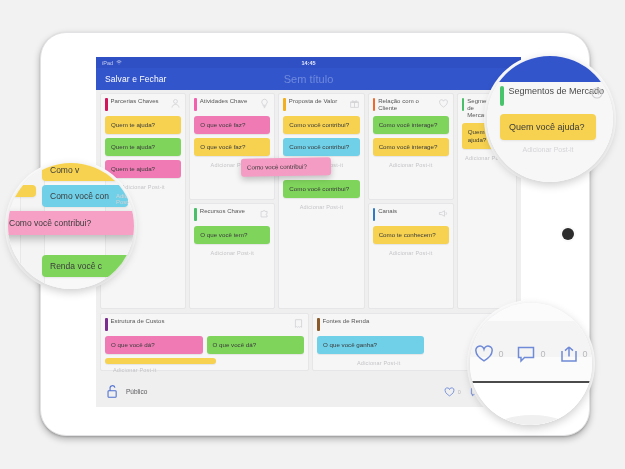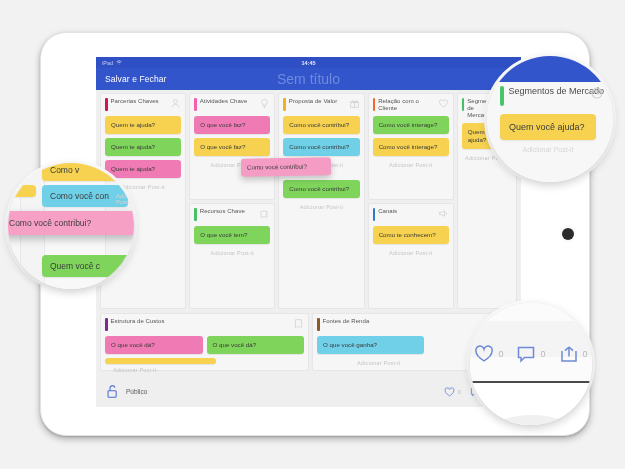--- a/index.html
+++ b/index.html
@@ -50,21 +50,21 @@
   .wifi{display:inline-block;}
 
   
   .navbar{
     height:22px;background:#3355cc;display:flex;align-items:center;
     position:relative;padding:0 9px;
   }
   .nav-save{color:#ffffff;font-size:8.5px;letter-spacing:.1px;}
   .nav-title{
     position:absolute;left:0;right:0;text-align:center;
-    color:#6f8add;font-size:14px;
+    color:#6f8add;font-size:11px;
   }
 
   
   .board{position:absolute;left:0;right:0;top:33px;bottom:0;background:#efeff0;}
 
   .row-top{position:absolute;left:4px;right:4px;top:3px;height:216px;display:flex;gap:3px;}
   .row-bottom{position:absolute;left:4px;right:4px;top:223px;height:58px;display:flex;gap:3px;}
 
   .col{
     background:#f6f6f7;border:1px solid #e6e6e8;border-radius:2px;
@@ -394,21 +394,21 @@
     <div class="m1-colB"></div>
 
     <div class="m1-note" style="background:#f6d250;left:34px;top:-4px;width:62px;">Como v</div>
     <div class="m1-note" style="background:#6fd0e8;left:34px;top:22px;width:70px;">Como você con</div>
     <div class="m1-note" style="background:#f6d250;left:-14px;top:22px;width:26px;"></div>
     <div class="m1-note" style="background:#f07ab4;left:-14px;top:-6px;width:26px;"></div>
     <div class="m1-ghost" style="left:108px;top:30px;">Adicionar Post-it</div>
 
     <div class="m1-drag" style="background:#f7a0c6;left:-8px;top:48px;width:118px;">Como você contribui?</div>
 
-    <div class="m1-note" style="background:#7fd45c;left:34px;top:92px;width:74px;">Quem você c</div>
+    <div class="m1-note" style="background:#7fd45c;left:34px;top:92px;width:74px;">Renda você c</div>
   </div>
 
   <div class="mag mag2">
     <div class="m2-bg"></div>
     <div class="m2-blue"></div>
     <div class="m2-head">
       <div class="m2-bar"></div>
       <div class="m2-title">Segmentos de Mercado</div>
     </div>
     <div class="m2-clock">

